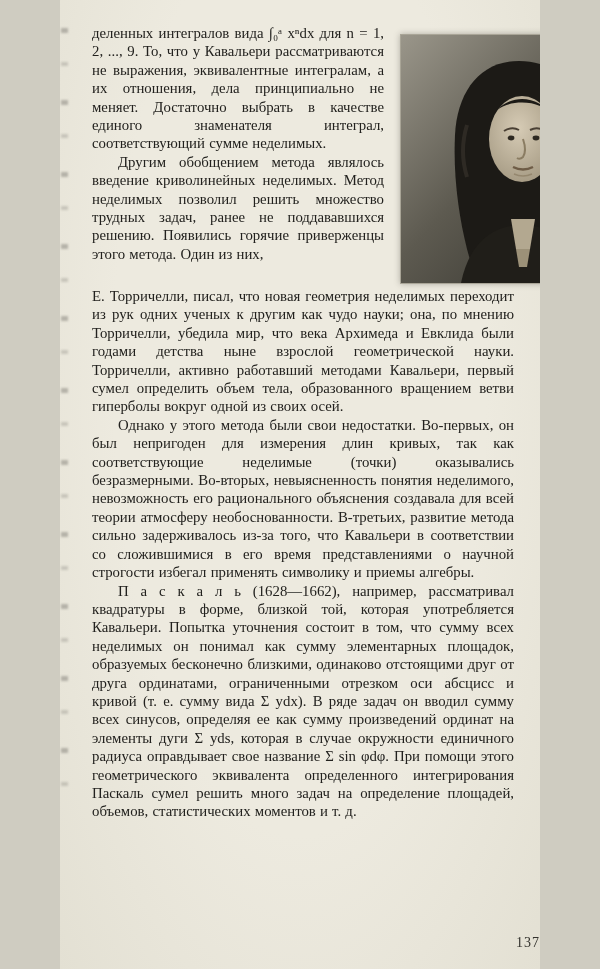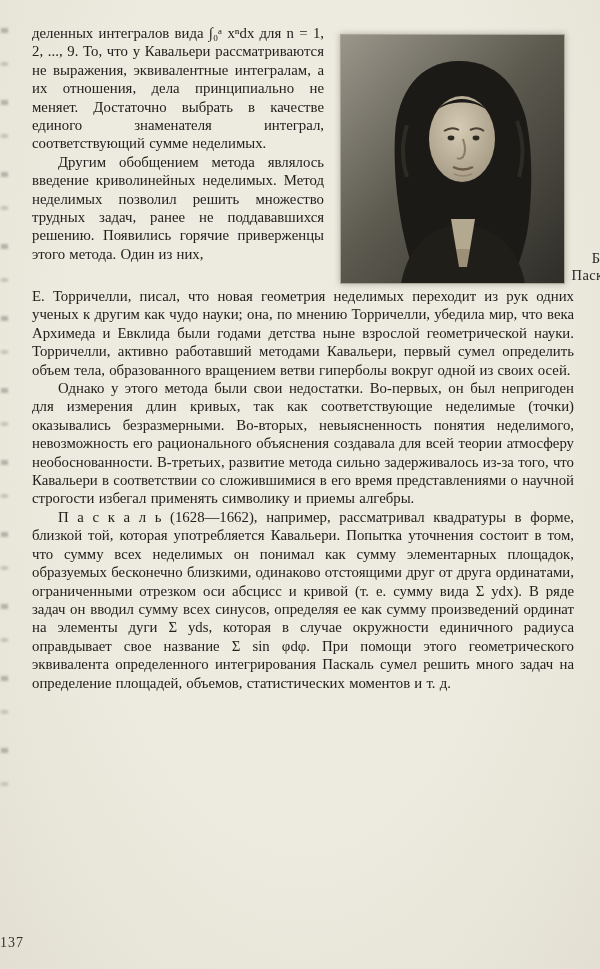--- a/index.html
+++ b/index.html
@@ -2,21 +2,21 @@
 <html lang="ru"><head>
 <meta charset="utf-8">
 <style>
   html, body {
     margin: 0;
     padding: 0;
     background: #cfccc1;
   }
   .page {
     position: relative;
-    width: 600px;
+    width: 480px;
     height: 969px;
     margin: 0 auto;
     box-sizing: border-box;
     padding: 24px 26px 0 32px;
     background: radial-gradient(ellipse at 50% 38%, #edeadf 55%, #e3e0d3 100%);
     font-family: "Liberation Serif", "DejaVu Serif", serif;
     color: #22211e;
     overflow: hidden;
   }
   
@@ -75,21 +75,21 @@
     line-height: 18.4px;
     word-spacing: 0.5px;
   }
   .para.indent { text-indent: 26px; }
   .body-text { margin-top: 3px; }
   .page-number {
     position: absolute;
     left: 0;
     bottom: 18px;
     width: 100%;
-    text-align: left;
+    text-align: right;
     font-size: 14px;
     letter-spacing: 1px;
     color: #33322d;
   }
 </style>
 </head>
 <body>
 
 <div class="page">
 

